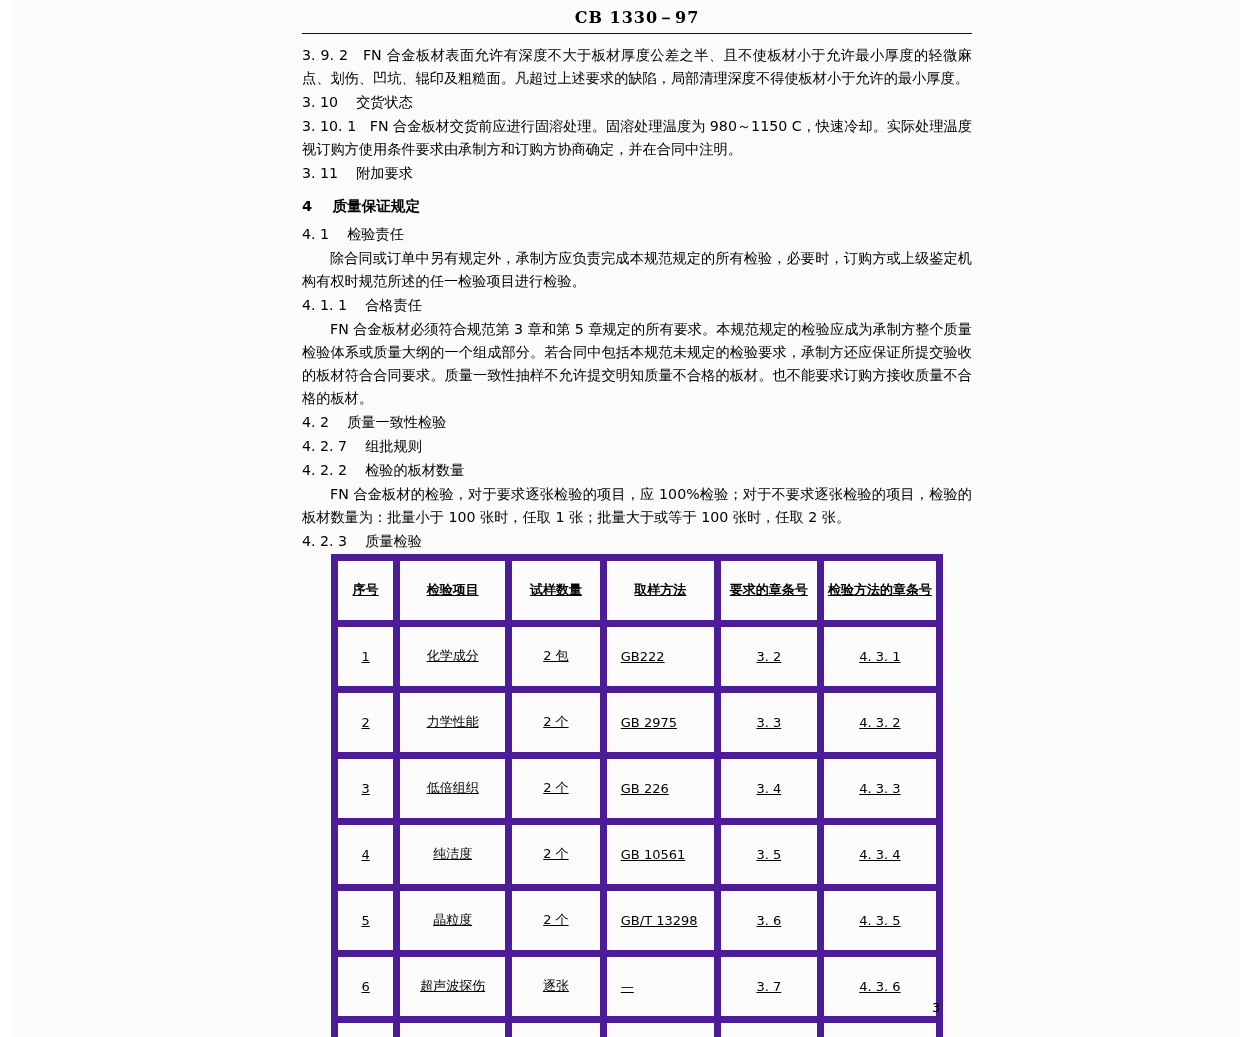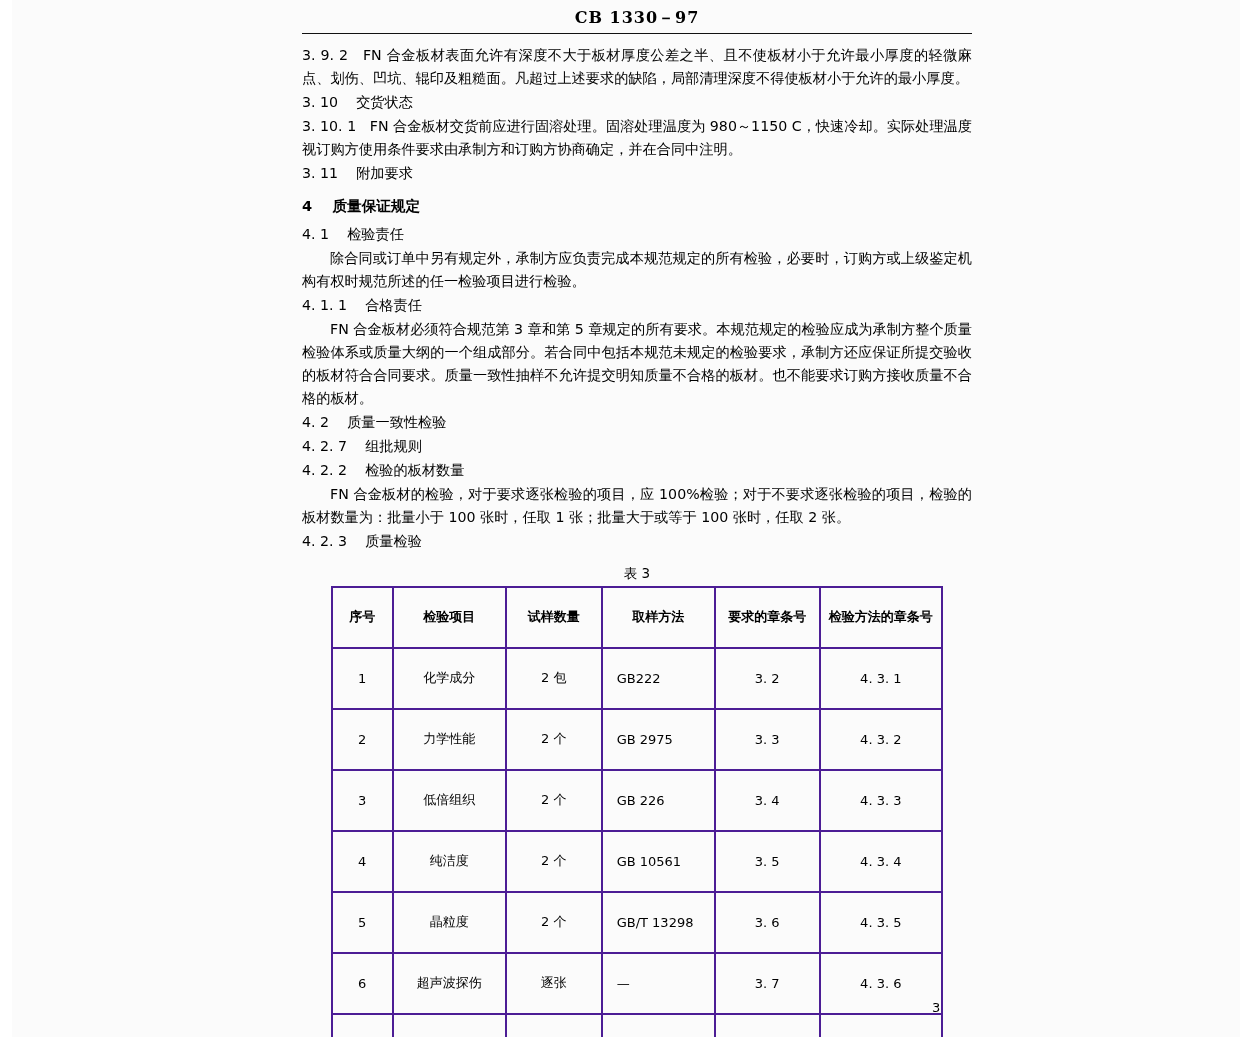--- a/index.html
+++ b/index.html
@@ -66,25 +66,26 @@
     margin-top: 12px;
     margin-bottom: 3px;
   }
   table.tbl {
     border-collapse: collapse;
     margin: 0 auto;
     font-size: 13px;
     width: 612px;
   }
   table.tbl th, table.tbl td {
-    border: 2px solid #4c1d95;
+    border: 7px solid #4c1d95;
     text-align: center;
     padding: 20px 2px;
     height: 19px;
     font-weight: normal;
+    text-decoration: underline;
   }
   table.tbl thead th {
     font-weight: bold;
     font-size: 13px;
   }
   table.tbl tbody td:nth-child(4) {
     text-align: left;
     padding-left: 14px;
   }
   .col1 { width: 60px; }
@@ -169,21 +170,20 @@
     </p>
 
     <p class="indent">FN 合金板材的检验，对于要求逐张检验的项目，应 100%检验；对于不要求逐张检验的项目，检验的板材数量为：批量小于 100 张时，任取 1 张；批量大于或等于 100 张时，任取 2 张。</p>
 
     <p class="sub-head">
       <span class="nowrap">4. 2. 3</span>
       &nbsp;&nbsp;&nbsp;<span>质量检验</span>
     </p>
 
 
-    <div class="tbl-caption">表 3</div>
 
     <table class="tbl">
       <thead>
         <tr>
           <th class="col1">序号</th>
           <th class="col2">检验项目</th>
           <th class="col3">试样数量</th>
           <th class="col4">取样方法</th>
           <th class="col5">要求的章条号</th>
           <th class="col6">检验方法的章条号</th>

